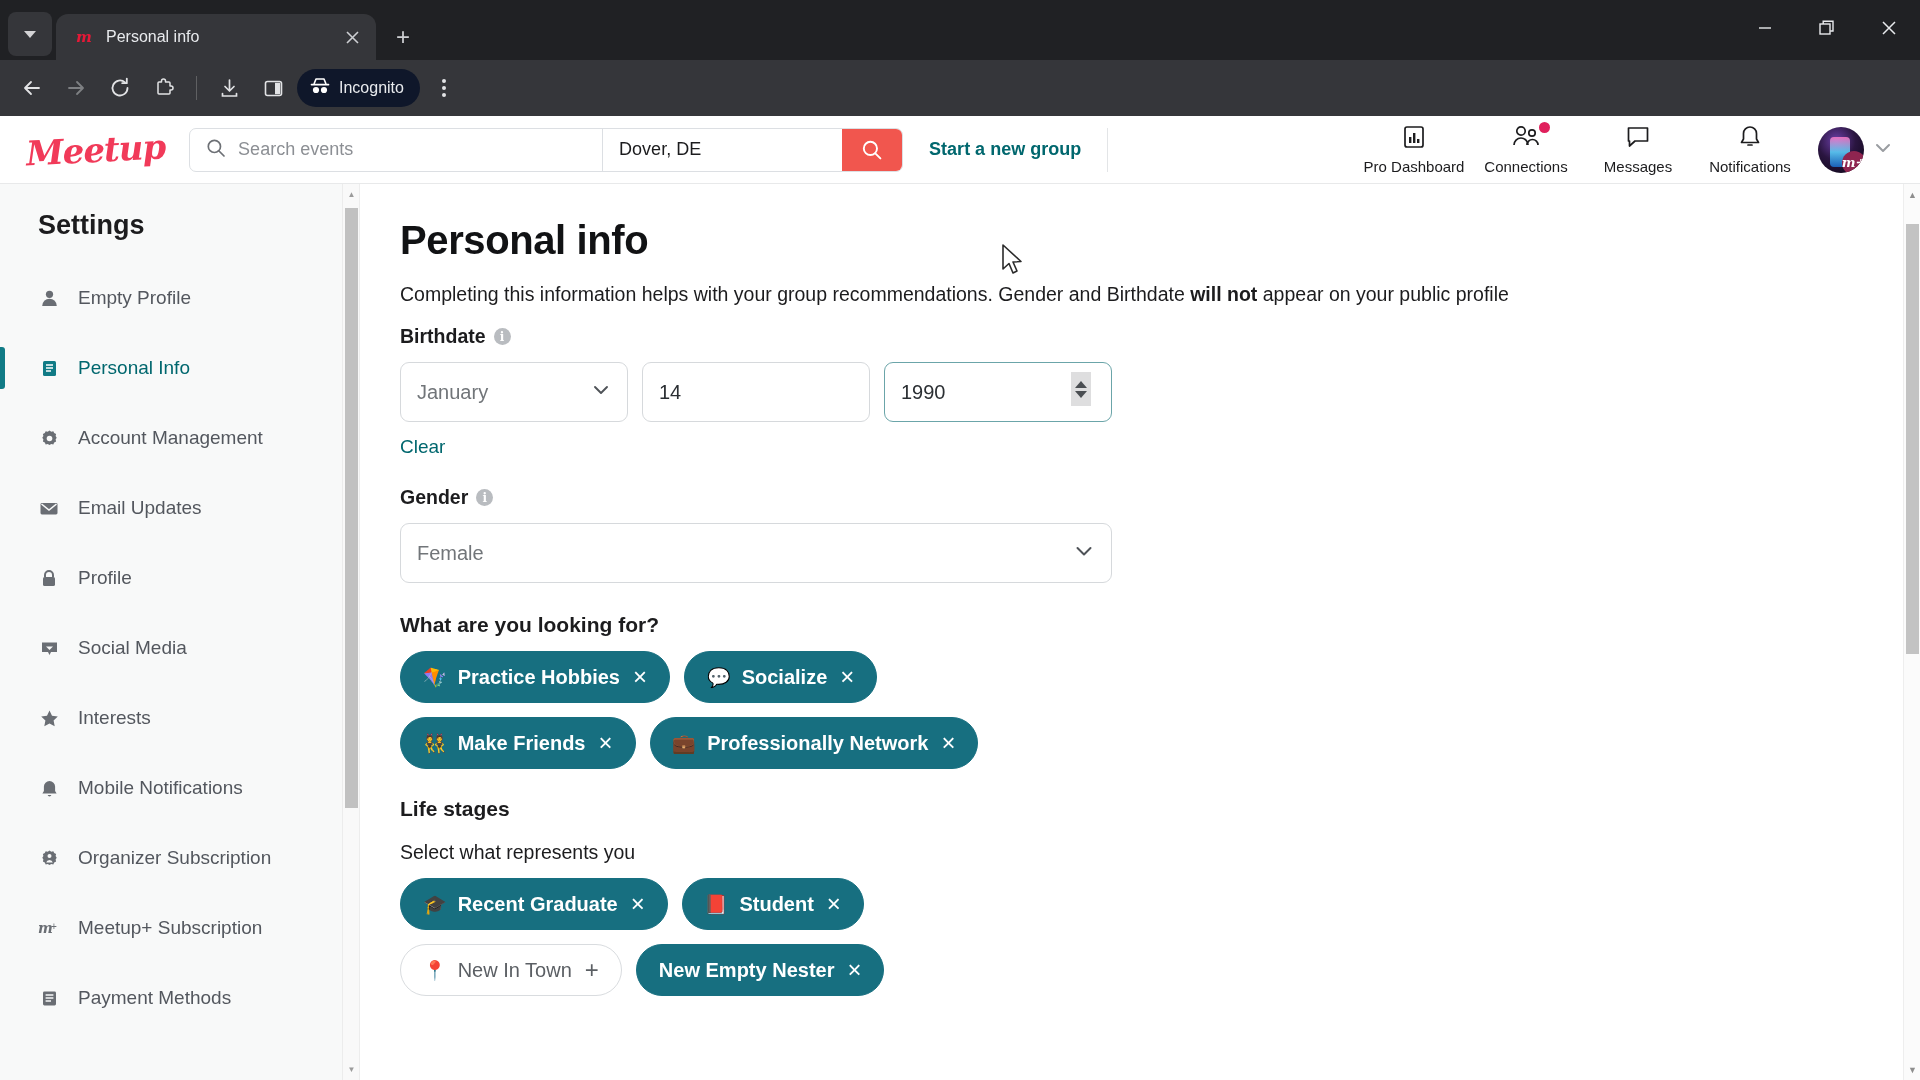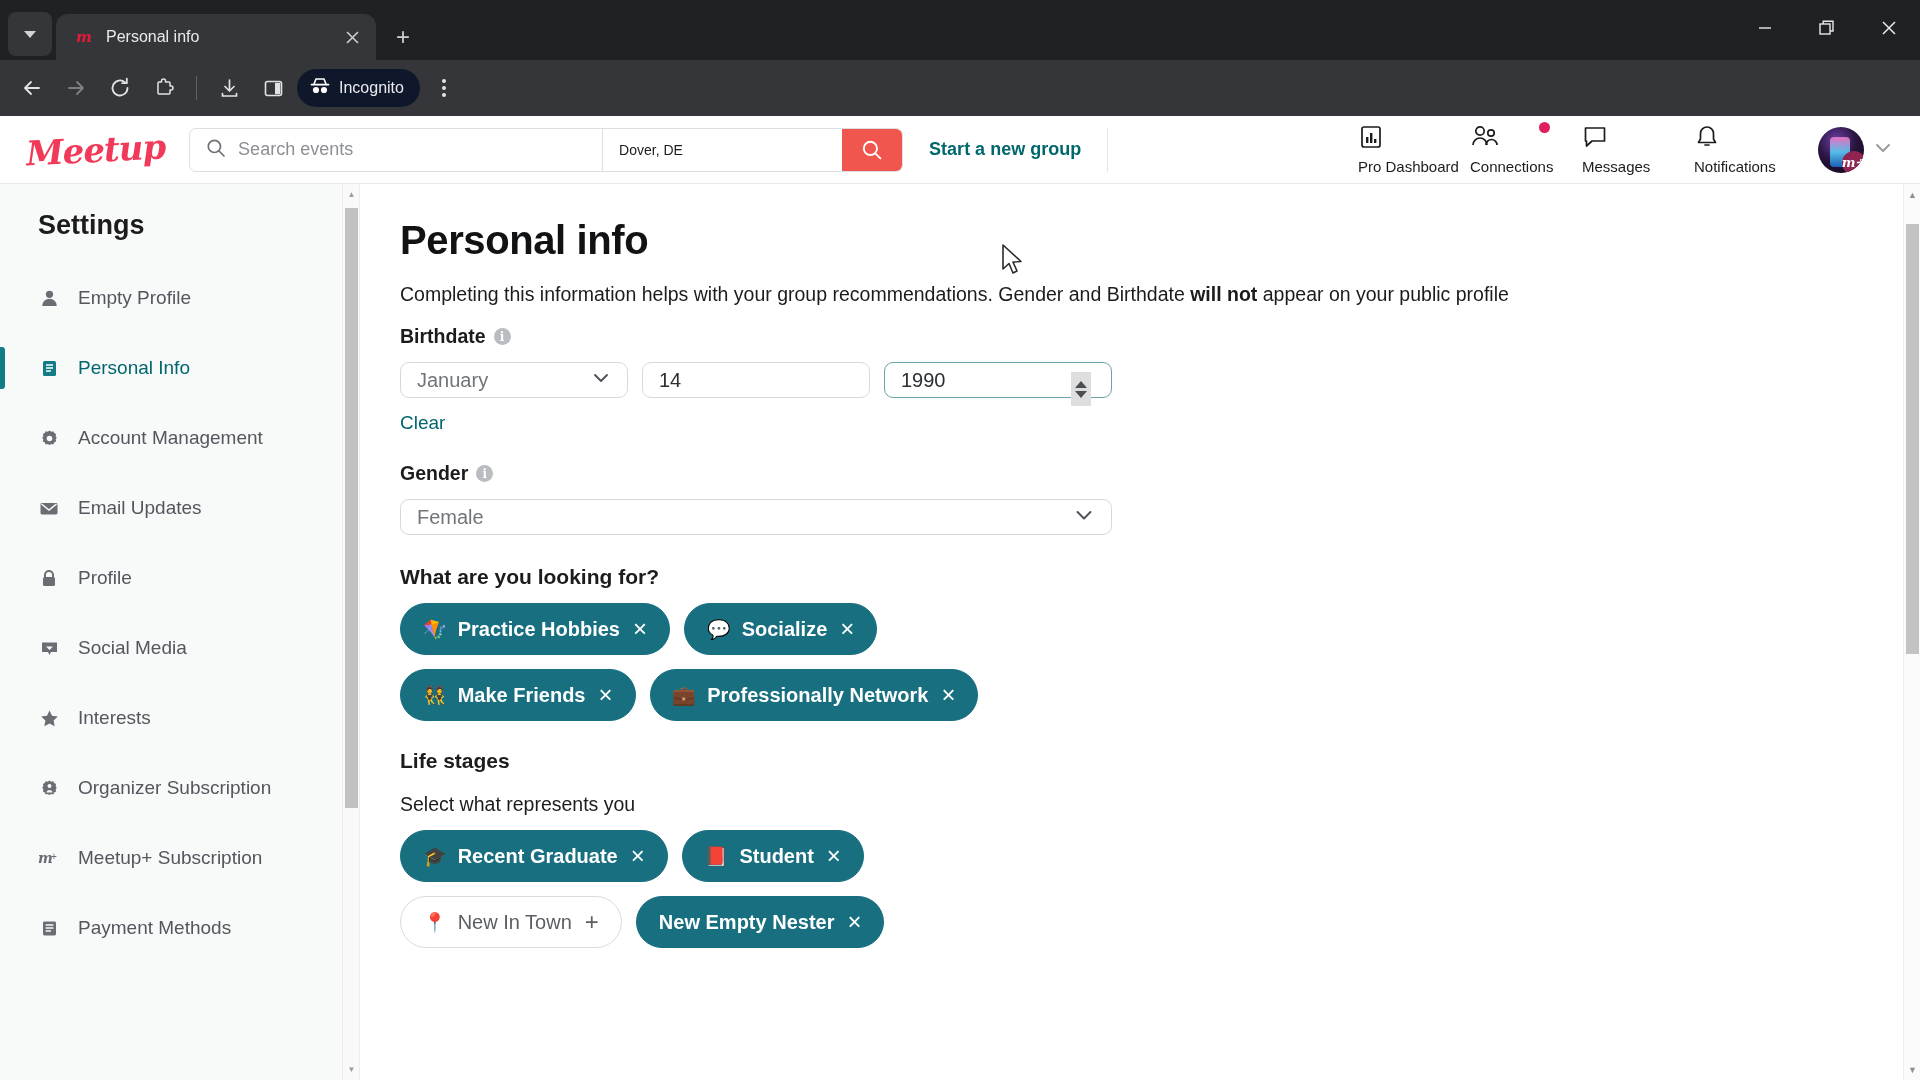--- a/index.html
+++ b/index.html
@@ -54,26 +54,26 @@
 
   .mu-header {
     height: 68px; background:#fff; border-bottom:1px solid #e8e9ea;
     display:flex; align-items:center; padding: 0 26px; gap: 0; flex:0 0 auto;
   }
   .mu-logo { font-family:"DejaVu Serif", serif; font-style:italic; font-weight:bold; color:#f13a59; font-size:34px; letter-spacing:-1px; margin-right:24px; transform: rotate(-3deg); }
   .searchgrp { display:flex; align-items:center; height:44px; border:1px solid #dcdfe3; border-radius:7px; overflow:hidden; }
   .search-events { width:412px; height:42px; display:flex; align-items:center; gap:12px; padding:0 16px; }
   .search-events .ph { color:#8c8f94; font-size:18px; }
   .search-loc { width:240px; height:42px; display:flex; align-items:center; padding:0 16px; border-left:1px solid #dcdfe3; }
-  .search-loc .val { color:#1c1c1e; font-size:14px; }
+  .search-loc .val { color:#1c1c1e; font-size:18px; }
   .search-go { width:60px; height:42px; background:#f1564e; display:flex; align-items:center; justify-content:center; }
   .start-group { color:#00676e; font-weight:bold; font-size:18px; margin-left:26px; white-space:nowrap; }
   .hdr-sep { width:1px; height:44px; background:#e3e5e7; margin-left:26px; }
   .navitems { display:flex; align-items:center; gap:0; margin-left:auto; }
-  .navitem { width:112px; display:flex; flex-direction:column; align-items:flex-start; gap:4px; position:relative; }
+  .navitem { width:112px; display:flex; flex-direction:column; align-items:center; gap:4px; position:relative; }
   .navitem .lbl { font-size:15px; color:#1c1c1e; }
   .badge-dot { position:absolute; width:11px; height:11px; background:#e0205c; border-radius:50%; top:-2px; right:32px; }
   .avatar-wrap { display:flex; align-items:center; gap:8px; margin-left:12px; }
   .avatar {
     width:46px;height:46px;border-radius:50%;position:relative;overflow:hidden;
     background: radial-gradient(circle at 40% 30%, #6c3fa8 0%, #2a1540 45%, #090410 100%);
   }
   .avatar::after{
     content:""; position:absolute; left:12px; top:10px; width:20px; height:30px;
     background:linear-gradient(180deg,#ff79c8 0%, #5ad6ff 50%, #1b6fd0 100%);
@@ -105,21 +105,21 @@
   
   .main { flex:1; overflow:hidden; padding: 34px 0 0 40px; position:relative; background:#fff; }
   .h1 { font-size:40px; font-weight:bold; color:#111214; letter-spacing:-0.4px; }
   .lede { font-size:19.5px; color:#1c1c1e; margin-top:20px; }
   .lede b { font-weight:bold; }
 
   .fieldlabel { font-size:19.5px; font-weight:bold; color:#1c1c1e; display:flex; align-items:center; gap:8px; }
   .infoicon { width:17px;height:17px;border-radius:50%;background:#b9bcc0;color:#fff;font-size:12px;font-weight:bold;display:flex;align-items:center;justify-content:center; font-family:"DejaVu Serif",serif; }
 
   .row { display:flex; gap:14px; margin-top:14px; }
-  .ctl { height:36px; border:1px solid #d6d9dc; border-radius:9px; background:#fff; display:flex; align-items:center; padding: 8px 16px; position:relative; }
+  .ctl { height:60px; border:1px solid #d6d9dc; border-radius:9px; background:#fff; display:flex; align-items:center; padding: 8px 16px; position:relative; }
   .ctl .txt { font-size:20px; color:#2b2f33; }
   .ctl .ph { font-size:20px; color:#717579; }
   .ctl.sel { width:228px; justify-content:space-between; }
   .ctl.day { width:228px; }
   .ctl.year { width:228px; border-color:#6ba5a9; }
   .ctl.gender { width:712px; justify-content:space-between; margin-top:14px; }
   .spinner { position:absolute; right:20px; top:9px; width:20px; height:34px; background:#dededf; display:flex; flex-direction:column; align-items:center; justify-content:center; gap:3px; }
   .spin-up { width:0;height:0;border-left:6px solid transparent;border-right:6px solid transparent;border-bottom:7px solid #4a4e52; }
   .spin-dn { width:0;height:0;border-left:6px solid transparent;border-right:6px solid transparent;border-top:7px solid #4a4e52; }
   .clearlink { color:#00676e; font-size:19px; margin-top:14px; display:inline-block; }
@@ -396,20 +396,29 @@
               <span class="ico">
                   <svg width="19" height="19" viewBox="0 0 19 19">
                     <path d="M9.5 1.5 L12 6.8 L17.8 7.5 L13.6 11.6 L14.7 17.3 L9.5 14.5 L4.3 17.3 L5.4 11.6 L1.2 7.5 L7 6.8 Z" fill="#6a6e74"></path>
                   </svg>
                 </span>
               <span>Interests</span>
             </div>
             <div class="sb-item">
               <span class="ico">
                   <svg width="19" height="19" viewBox="0 0 19 19">
+                    <path d="M9.5 2 a5.6 5.6 0 0 0 -5.6 5.6 V12 L2.4 14.6 H16.6 L15.1 12 V7.6 A5.6 5.6 0 0 0 9.5 2 Z" fill="#6a6e74"></path>
+                    <path d="M7.6 16 a2 2 0 0 0 3.8 0 Z" fill="#6a6e74"></path>
+                  </svg>
+                </span>
+              <span>Mobile Notifications</span>
+            </div>
+            <div class="sb-item">
+              <span class="ico">
+                  <svg width="19" height="19" viewBox="0 0 19 19">
                     <path d="M9.5 1.6 l1.8 1.1 2-0.5 0.9 1.9 1.9 0.9 -0.5 2 1.1 1.8 -1.1 1.8 0.5 2 -1.9 0.9 -0.9 1.9 -2 -0.5 -1.8 1.1 -1.8 -1.1 -2 0.5 -0.9 -1.9 -1.9 -0.9 0.5 -2 -1.1 -1.8 1.1 -1.8 -0.5 -2 1.9 -0.9 0.9 -1.9 2 0.5 Z" fill="#6a6e74"></path>
                     <circle cx="9.5" cy="7" r="2" fill="#f8f9f9"></circle>
                     <path d="M6.2 13.6 a3.4 3.4 0 0 1 6.6 0 Z" fill="#f8f9f9"></path>
                   </svg>
                 </span>
               <span>Organizer Subscription</span>
             </div>
             <div class="sb-item">
               <span class="ico">
                   <svg width="22" height="19" viewBox="0 0 22 19">

